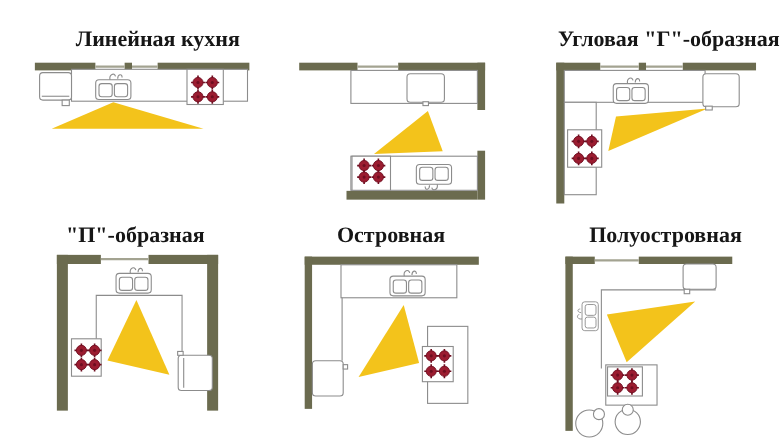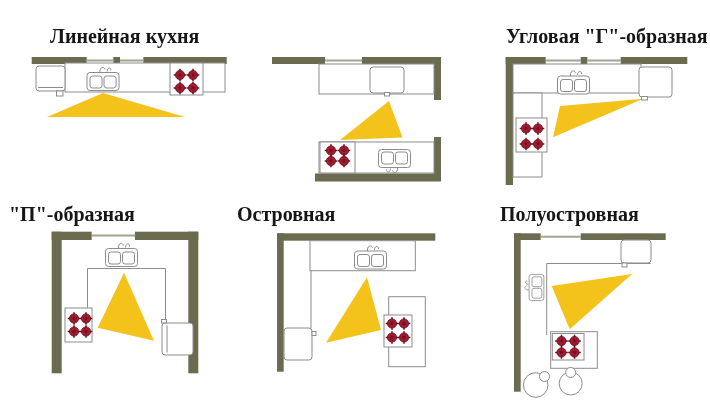--- a/index.html
+++ b/index.html
@@ -6,21 +6,21 @@
   html,body{width:710px;height:406px;background:#fff}
   body{font-family:"Liberation Serif",serif;position:relative;overflow:hidden}
   .board{position:absolute;left:0;top:0;width:710px;height:406px;background:var(--bg,#fff)}
   .cell{position:absolute}
   .c1{left:0;top:0;width:237px;height:200px}
   .c2{left:237px;top:0;width:237px;height:200px}
   .c3{left:474px;top:0;width:236px;height:200px}
   .c4{left:0;top:200px;width:237px;height:206px}
   .c5{left:237px;top:200px;width:237px;height:206px}
   .c6{left:474px;top:200px;width:236px;height:206px}
-  .title{position:absolute;left:0;right:0;text-align:left;font-size:20px;
+  .title{position:absolute;left:0;right:0;text-align:center;font-size:20px;
          color:var(--text,#161616);white-space:nowrap;line-height:1.1}
   .row1 .title{top:25px}
   .row2 .title{top:3px}
   .c1 .title{padding-left:50px}
   .c2 .title{padding-left:16px}
   .c3 .title{padding-left:32px}
   .c4 .title{padding-left:9px}
   .c6 .title{padding-left:26px}
   .plan{position:absolute;left:0;top:0;width:100%;height:100%}
   .wallr{fill:var(--wall,#6b6b4f)}

